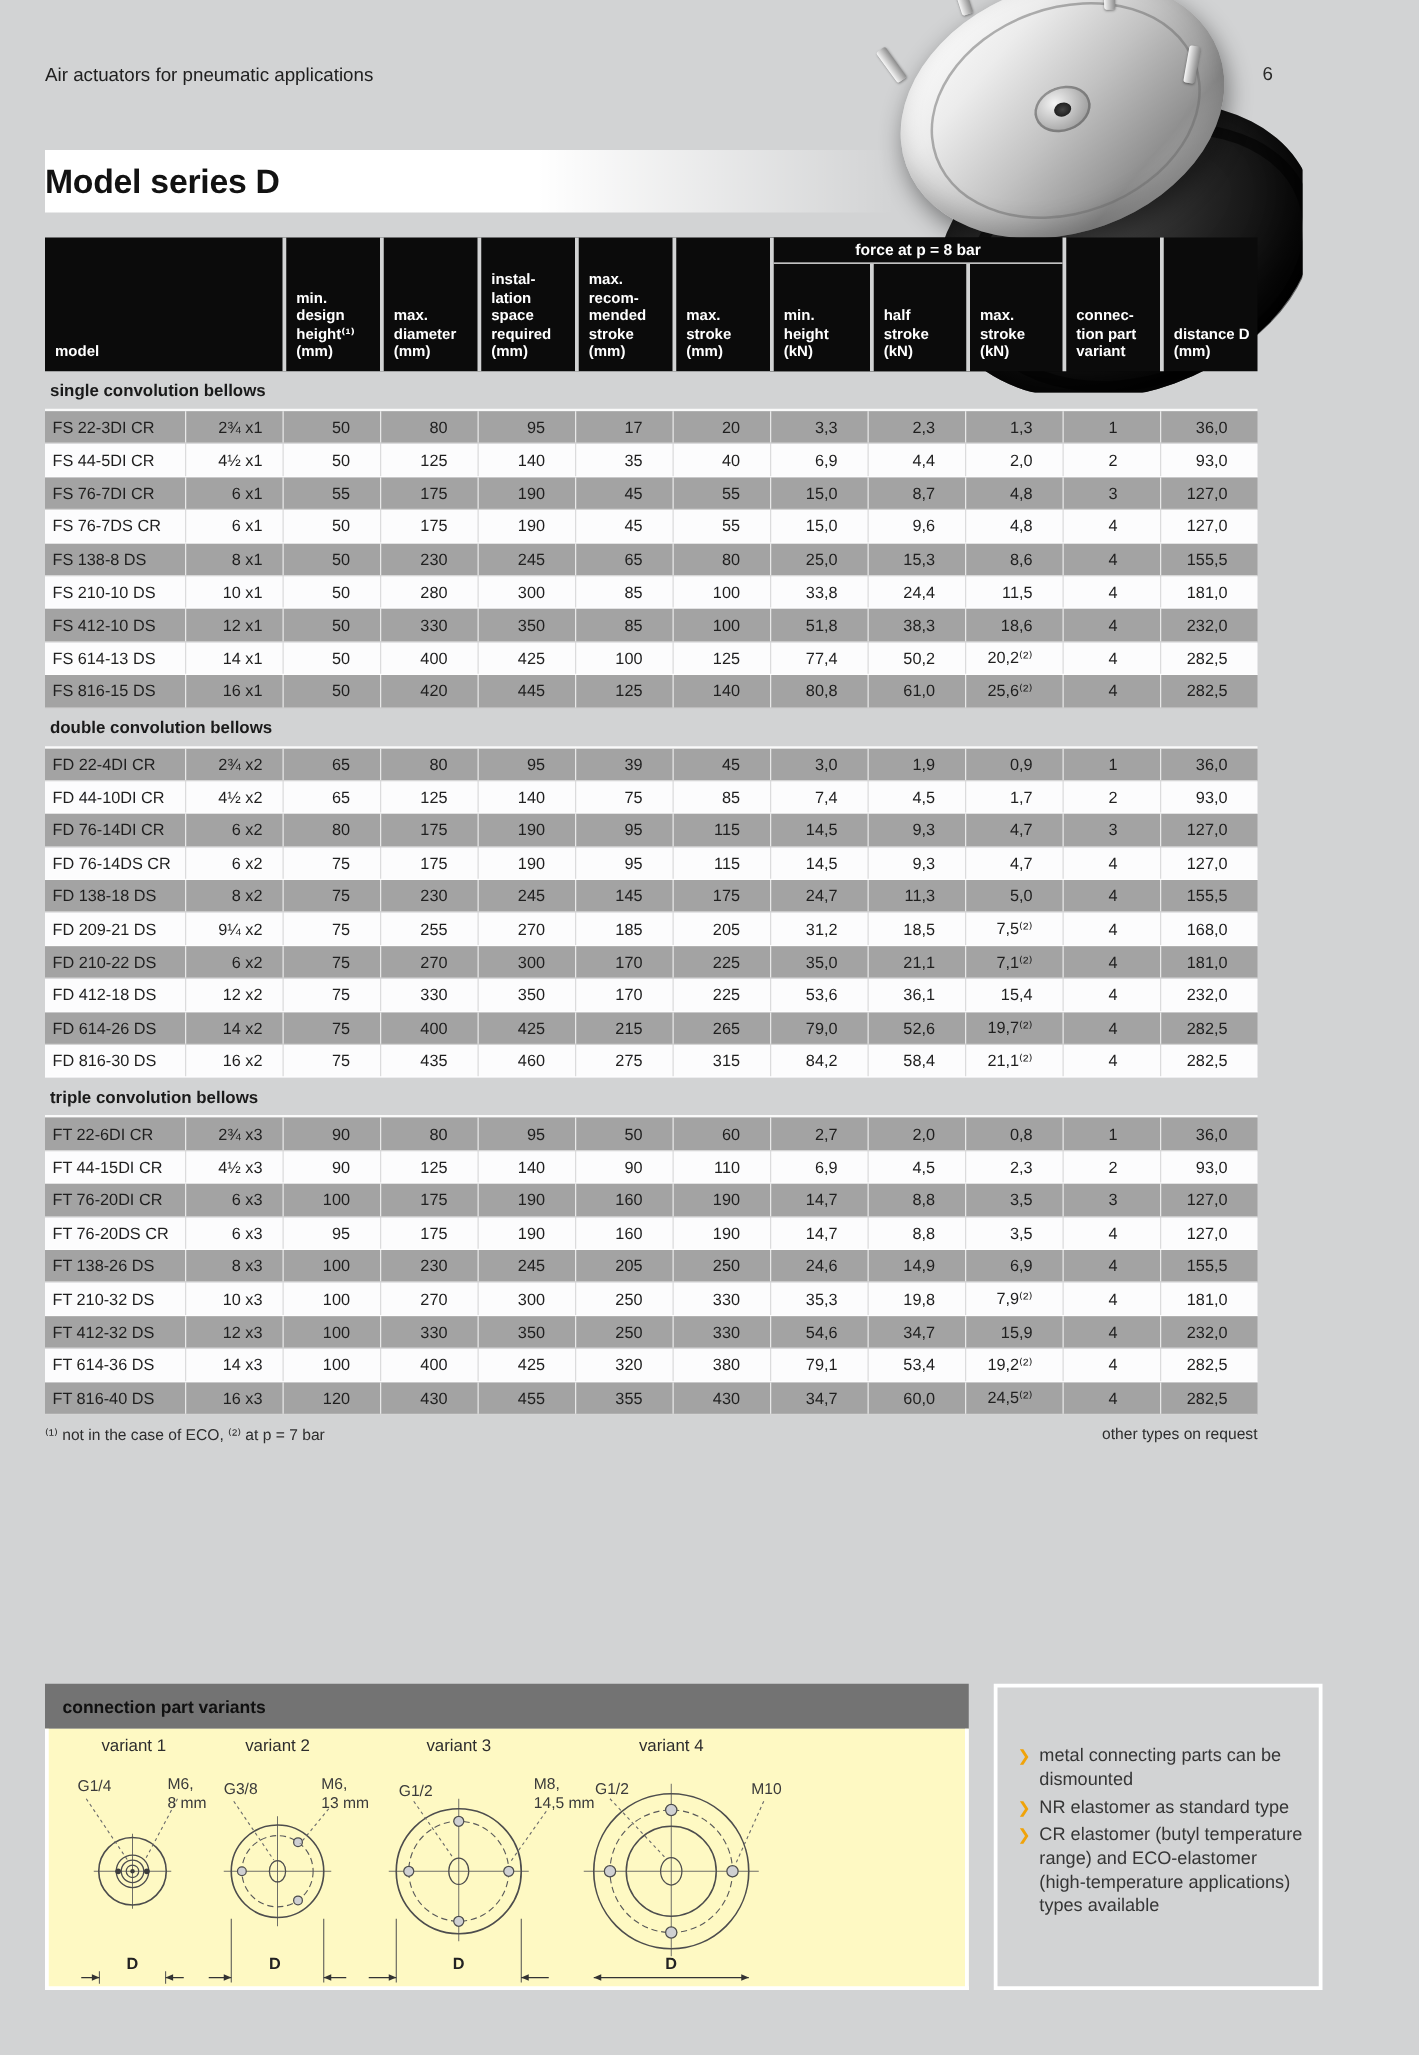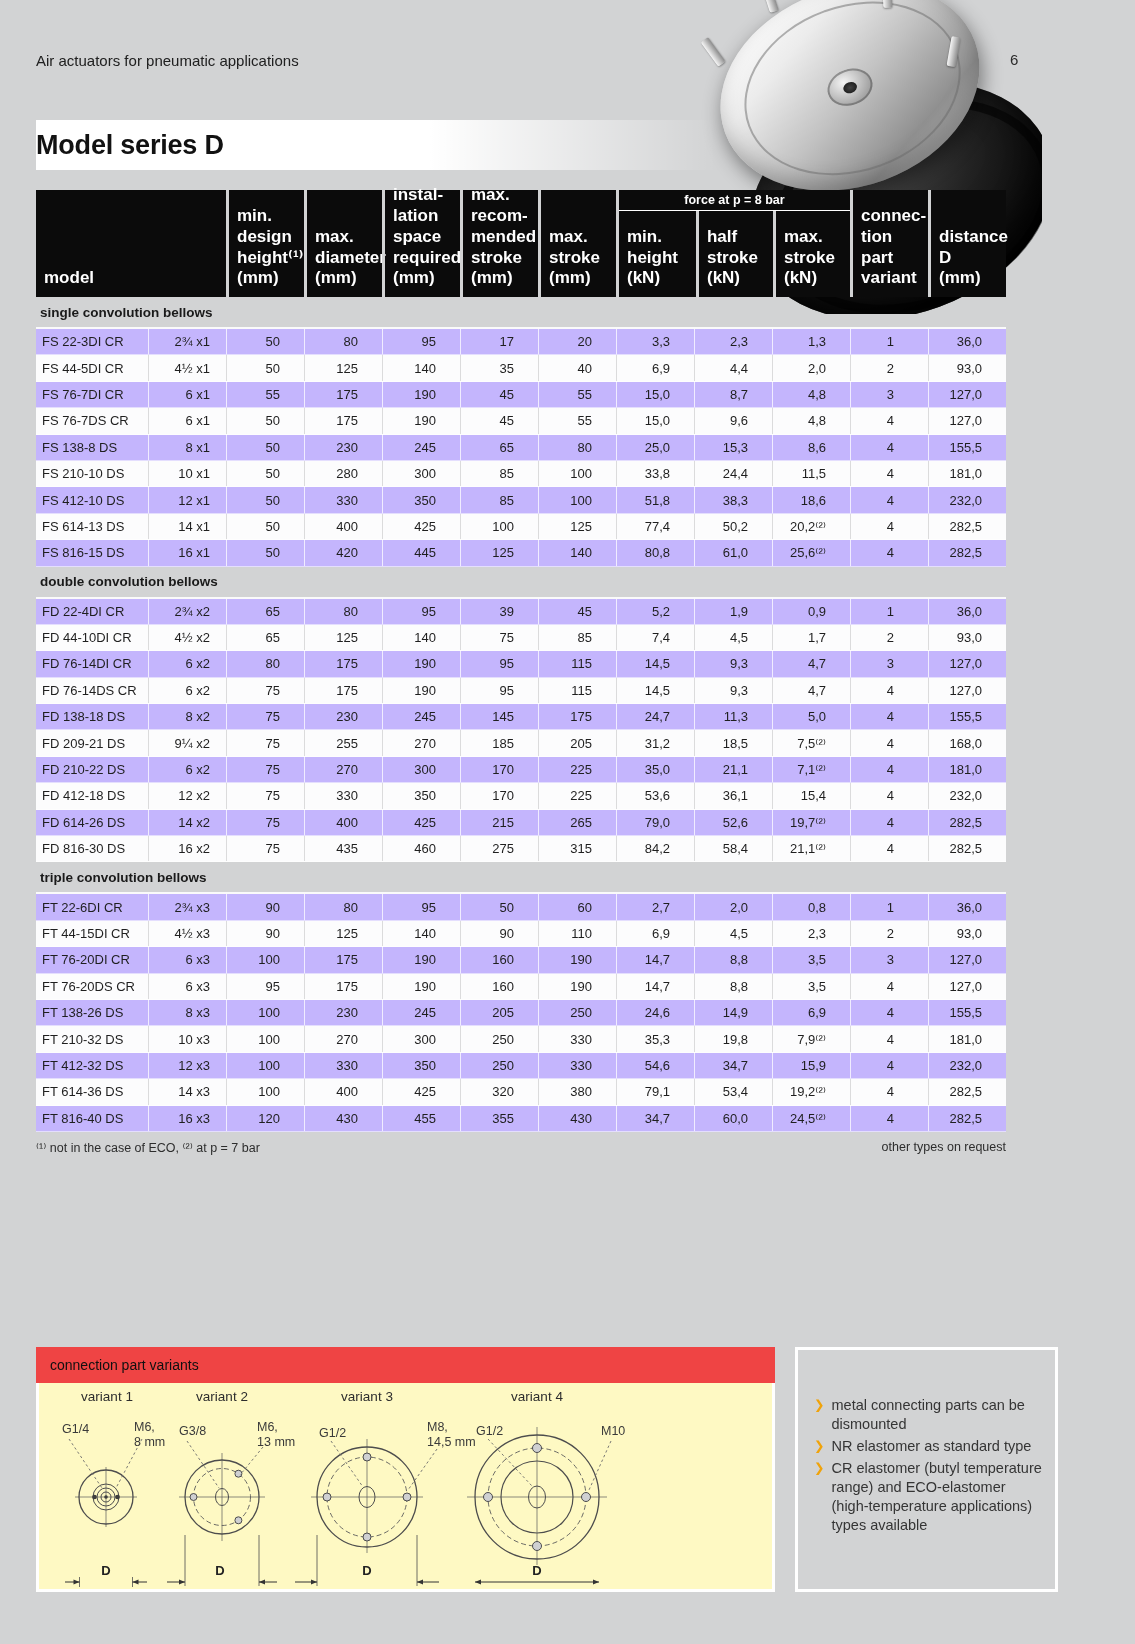--- a/index.html
+++ b/index.html
@@ -40,53 +40,53 @@
 
   
   .title-banner { position:absolute; left:36px; top:120px; width:680px; height:50px; z-index:2;
                   background:linear-gradient(to right,#ffffff 0%,#ffffff 58%,rgba(255,255,255,0) 100%);
                   display:flex; align-items:center; }
   .title-banner span { font-size:27px; font-weight:bold; color:#121212; letter-spacing:-.2px; }
 
   
   .datatable { position:absolute; left:36px; top:190px; width:970px; z-index:3; }
   .thead { display:flex; background:#0b0b0b; height:107px; }
-  .th { color:#fff; font-weight:bold; font-size:17px; line-height:1.22; display:flex; align-items:flex-end;
+  .th { color:#fff; font-weight:bold; font-size:12px; line-height:1.22; display:flex; align-items:flex-end;
         padding:0 2px 8px 8px; white-space:pre-line; border-left:3px solid #d2d3d4; }
   .th.model { width:190px; border-left:none; }
   .th.w { width:78px; }
   .force-wrap { width:234px; display:flex; flex-direction:column; border-left:3px solid #d2d3d4; background:#0b0b0b; }
   .force-label { height:21px; color:#fff; font-weight:bold; font-size:12.5px; display:flex; align-items:center;
                  justify-content:center; border-bottom:1px solid #fff; }
   .force-cols { display:flex; flex:1; }
   .force-cols .th { border-left:none; }
   .force-cols .th + .th { border-left:3px solid #d2d3d4; }
 
   .section-title { height:32px; display:flex; align-items:center; font-size:13.5px; font-weight:bold; color:#1a1a1a;
                    padding-left:4px; border-bottom:2px solid rgba(252,252,252,.95); }
   .trow { display:flex; height:26.4px; align-items:center; font-size:13px; color:#1f1f1f;
           border-bottom:1px solid rgba(255,255,255,.55); }
-  .trow.odd  { background:#c4b5fd; }
+  .trow.odd  { background:#a3a3a3; }
   .trow.even { background:#fcfcfd; }
   .trow .c { height:100%; display:flex; align-items:center; }
   .c0 { width:112px; padding-left:6px; }
   .c  { width:78px; justify-content:flex-end; padding-right:24px; }
   .trow .c0 { width:112px; justify-content:flex-start; padding-right:0; }
   .trow .c1 { padding-right:16px; }
   .trow .c10 { padding-right:34px; }
   .trow.odd  .c + .c { border-left:1px solid rgba(255,255,255,.75); }
   .trow.even .c + .c { border-left:1px solid rgba(148,148,152,.32); }
 
   .footnote-row { position:absolute; left:36px; top:1140px; width:970px; display:flex;
                   justify-content:space-between; font-size:12.5px; color:#2d2d2d; z-index:3; }
 
   
   .variants-panel { position:absolute; left:36px; top:1347px; width:739px; height:245px; z-index:3; }
-  .variants-title { height:36px; background:#ef4444; display:flex; align-items:center; padding-left:14px;
-                    font-size:14px; font-weight:normal; color:#101010; }
+  .variants-title { height:36px; background:#737373; display:flex; align-items:center; padding-left:14px;
+                    font-size:14px; font-weight:bold; color:#101010; }
   .variants-body { position:absolute; left:0; right:0; top:36px; bottom:0; border:3px solid #fff; border-top:none;
                    background:#fef9c3; }
   .variants-body svg { display:block; }
 
   svg text { font-family:"Liberation Sans","DejaVu Sans",sans-serif; }
   .vlabel { font-size:13.5px; text-anchor:middle; fill:#2d2d2d; }
   .plabel, .tlabel { font-size:12.5px; fill:#3a3a3a; }
   .dlabel { font-size:13px; text-anchor:middle; fill:#222; font-weight:bold; }
   .so  { fill:none; stroke:#4d4d4d; stroke-width:1.3; }
   .si  { fill:none; stroke:#4d4d4d; stroke-width:1; }
@@ -304,21 +304,21 @@
         </div>
         <div class="section-title">double convolution bellows</div>
         <div class="trow odd">
           <span class="c c0">FD 22-4DI CR</span>
           <span class="c c1">2¾ x2</span>
           <span class="c c2">65</span>
           <span class="c c3">80</span>
           <span class="c c4">95</span>
           <span class="c c5">39</span>
           <span class="c c6">45</span>
-          <span class="c c7">5,2</span>
+          <span class="c c7">3,0</span>
           <span class="c c8">1,9</span>
           <span class="c c9">0,9</span>
           <span class="c c10">1</span>
           <span class="c c11">36,0</span>
         </div>
         <div class="trow even">
           <span class="c c0">FD 44-10DI CR</span>
           <span class="c c1">4½ x2</span>
           <span class="c c2">65</span>
           <span class="c c3">125</span>

